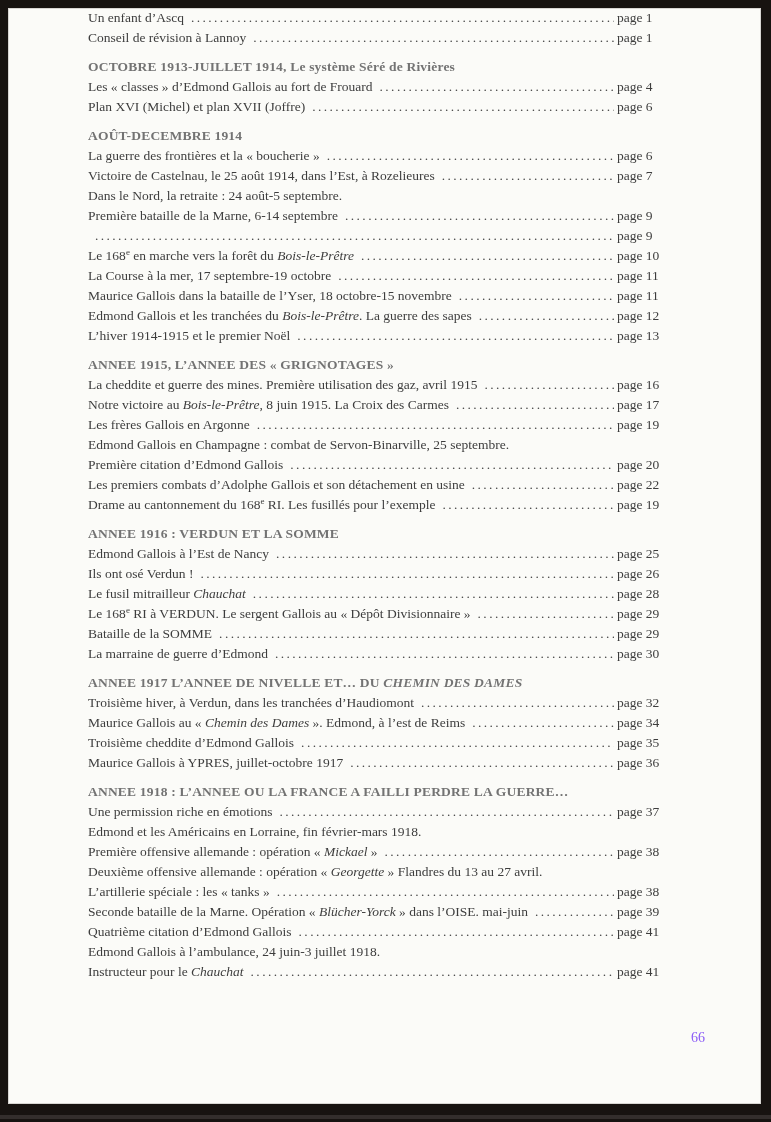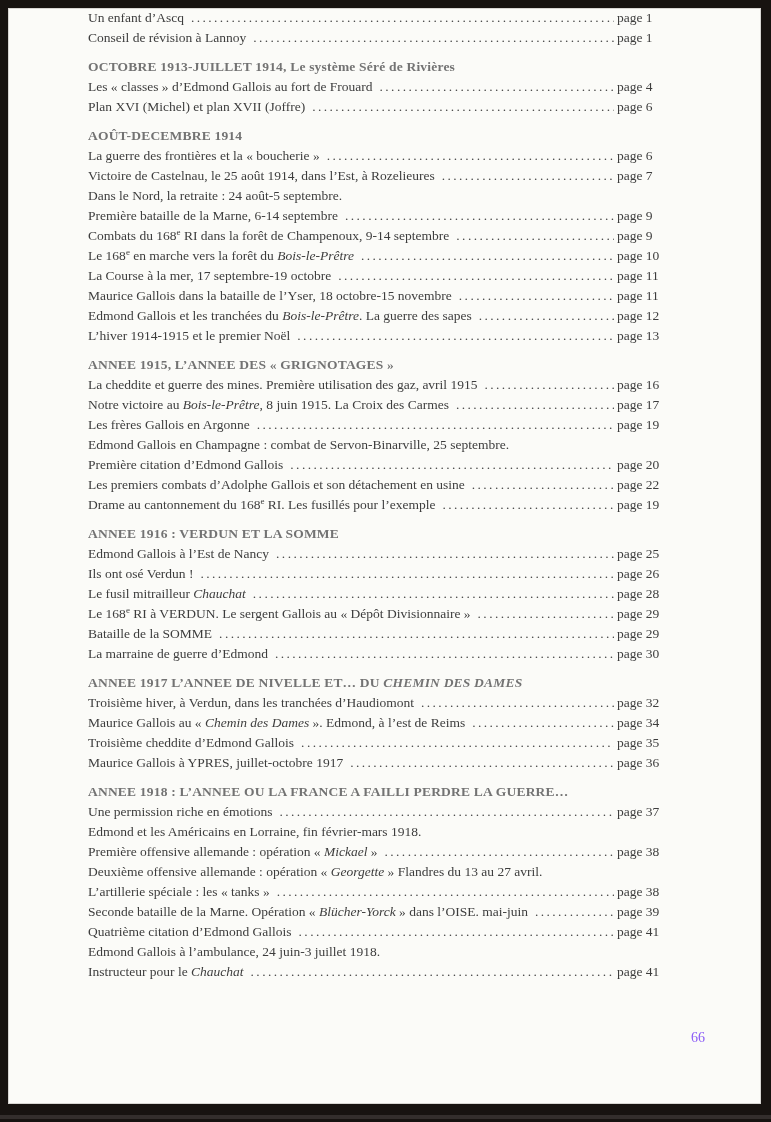--- a/index.html
+++ b/index.html
@@ -122,21 +122,20 @@
             </div>
             <div class="row">
               <span class="txt"><span>Dans le Nord, la retraite : 24 août-5 septembre.</span></span>
             </div>
             <div class="row">
               <span class="txt"><span>Première bataille de la Marne, 6-14 septembre</span></span>
               <span class="dots">................................................................................................................................................................</span>
               <span class="pageref">page 9</span>
             </div>
             <div class="row">
-              <span class="txt"><span>Combats du 168</span><span class="sup">e</span><span> RI dans la forêt de Champenoux, 9-14 septembre</span></span>
               <span class="dots">................................................................................................................................................................</span>
               <span class="pageref">page 9</span>
             </div>
             <div class="row">
               <span class="txt"><span>Le 168</span><span class="sup">e</span><span> en marche vers la forêt du </span><span class="it">Bois-le-Prêtre</span></span>
               <span class="dots">................................................................................................................................................................</span>
               <span class="pageref">page 10</span>
             </div>
             <div class="row">
               <span class="txt"><span>La Course à la mer, 17 septembre-19 octobre</span></span>

